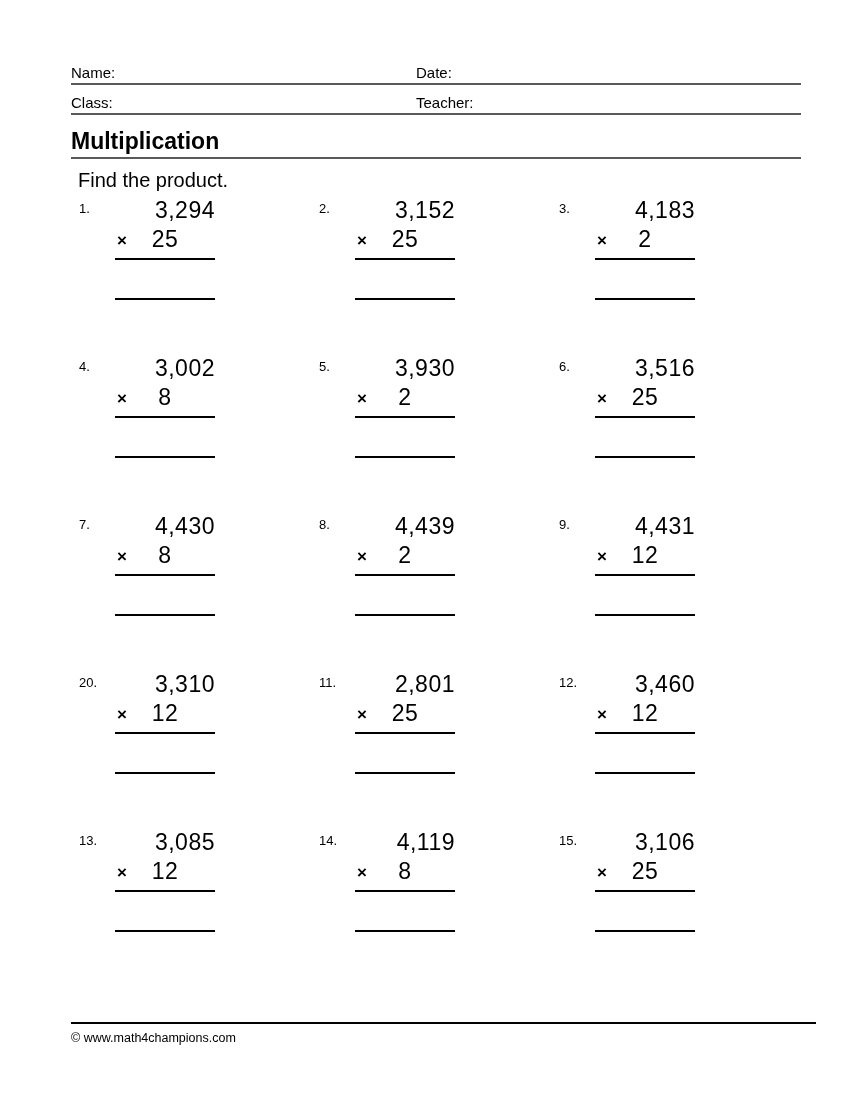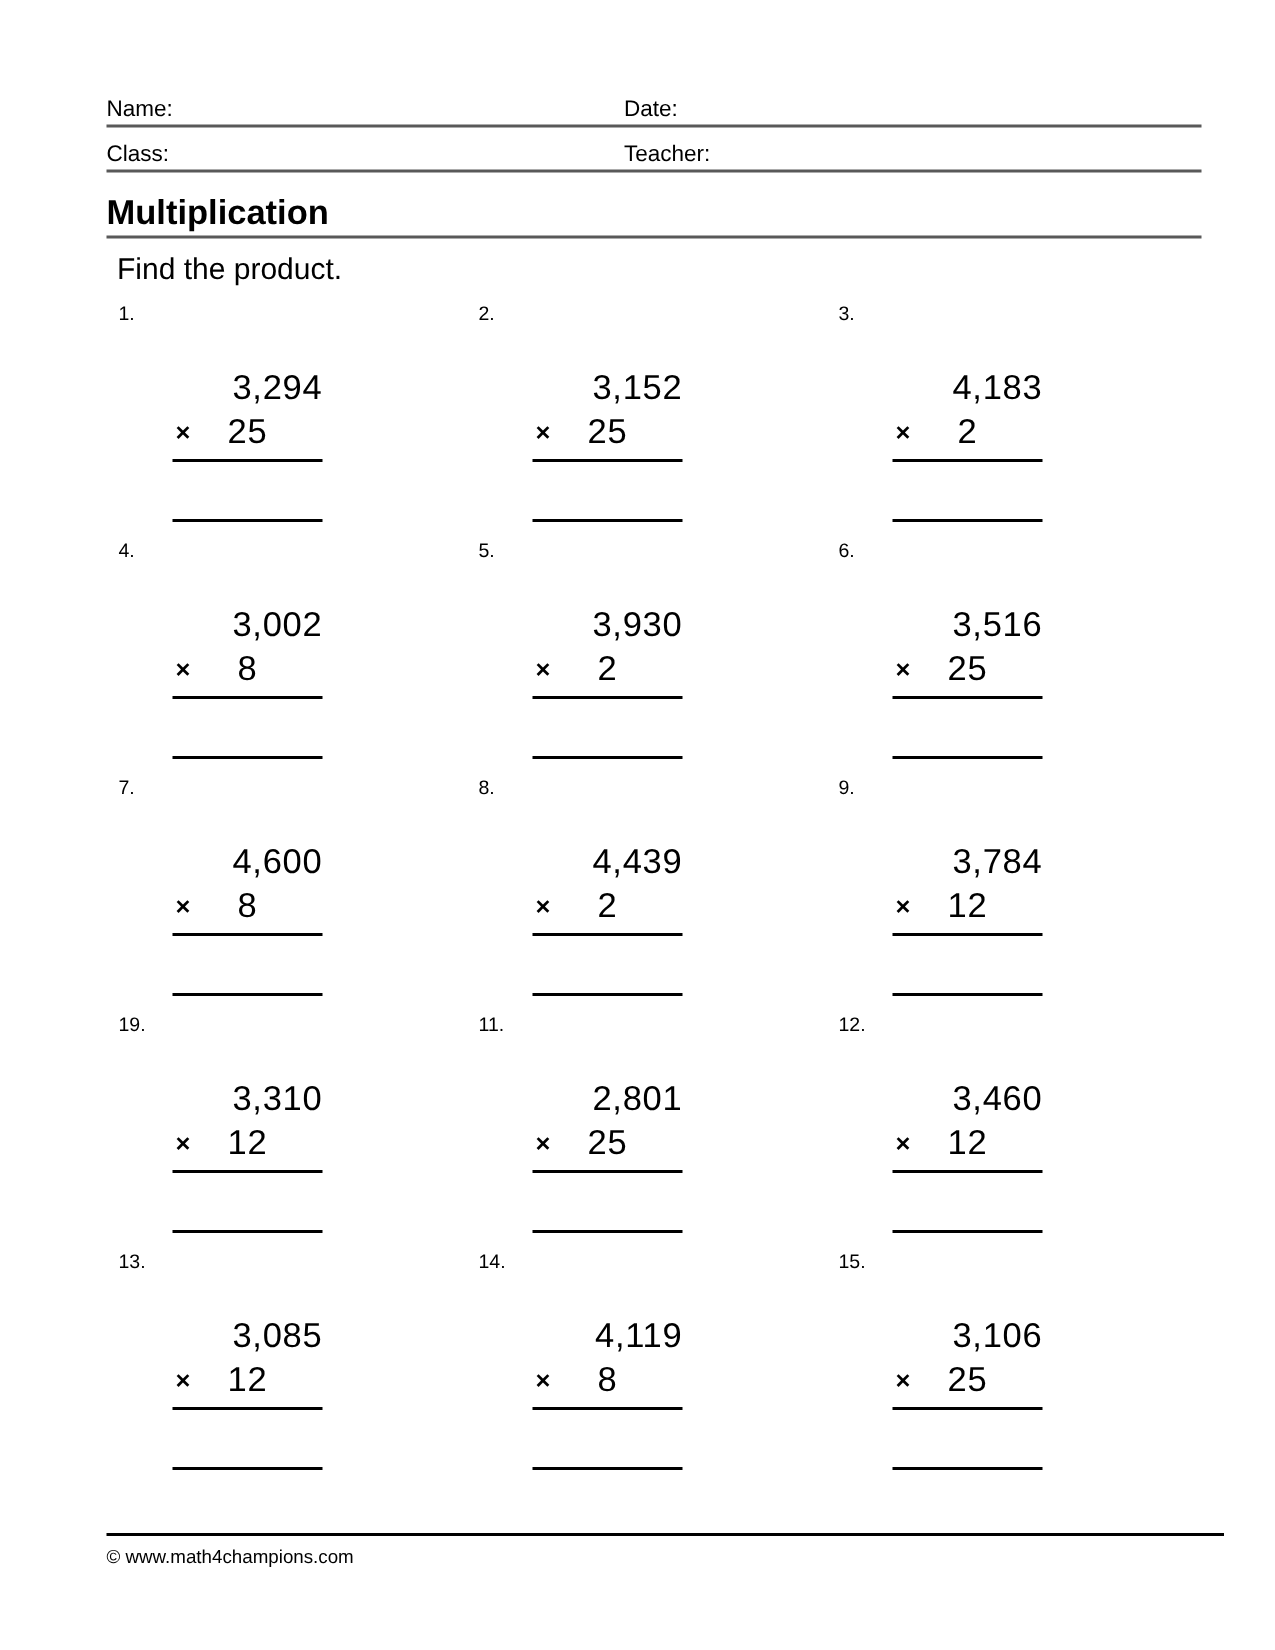--- a/index.html
+++ b/index.html
@@ -105,21 +105,20 @@
     position: absolute;
     left: 36px;
     top: 0;
     width: 100px;
   }
   .operand {
     font-size: 23px;
     line-height: 29px;
     text-align: right;
     letter-spacing: 0.5px;
-    margin-top: 48px;
   }
   .op-line {
     position: relative;
     height: 29px;
   }
   .op-sign {
     position: absolute;
     left: 2px;
     top: 0;
     font-size: 17px;
@@ -267,21 +266,21 @@
           <div class="answer-space"></div>
           <div class="rule-answer"></div>
         </div>
       </div>
     </div>
 
     <div class="grid-row">
       <div class="problem c0">
         <span class="pnum">7.</span>
         <div class="calc">
-          <div class="operand">4,600</div>
+          <div class="operand">4,430</div>
           <div class="op-line">
             <span class="op-sign">×</span>
             <span class="op-val">8</span>
           </div>
           <div class="rule-under"></div>
           <div class="answer-space"></div>
           <div class="rule-answer"></div>
         </div>
       </div>
       <div class="problem c1">
@@ -293,35 +292,35 @@
             <span class="op-val">2</span>
           </div>
           <div class="rule-under"></div>
           <div class="answer-space"></div>
           <div class="rule-answer"></div>
         </div>
       </div>
       <div class="problem c2">
         <span class="pnum">9.</span>
         <div class="calc">
-          <div class="operand">3,784</div>
+          <div class="operand">4,431</div>
           <div class="op-line">
             <span class="op-sign">×</span>
             <span class="op-val">12</span>
           </div>
           <div class="rule-under"></div>
           <div class="answer-space"></div>
           <div class="rule-answer"></div>
         </div>
       </div>
     </div>
 
     <div class="grid-row">
       <div class="problem c0">
-        <span class="pnum">19.</span>
+        <span class="pnum">20.</span>
         <div class="calc">
           <div class="operand">3,310</div>
           <div class="op-line">
             <span class="op-sign">×</span>
             <span class="op-val">12</span>
           </div>
           <div class="rule-under"></div>
           <div class="answer-space"></div>
           <div class="rule-answer"></div>
         </div>

